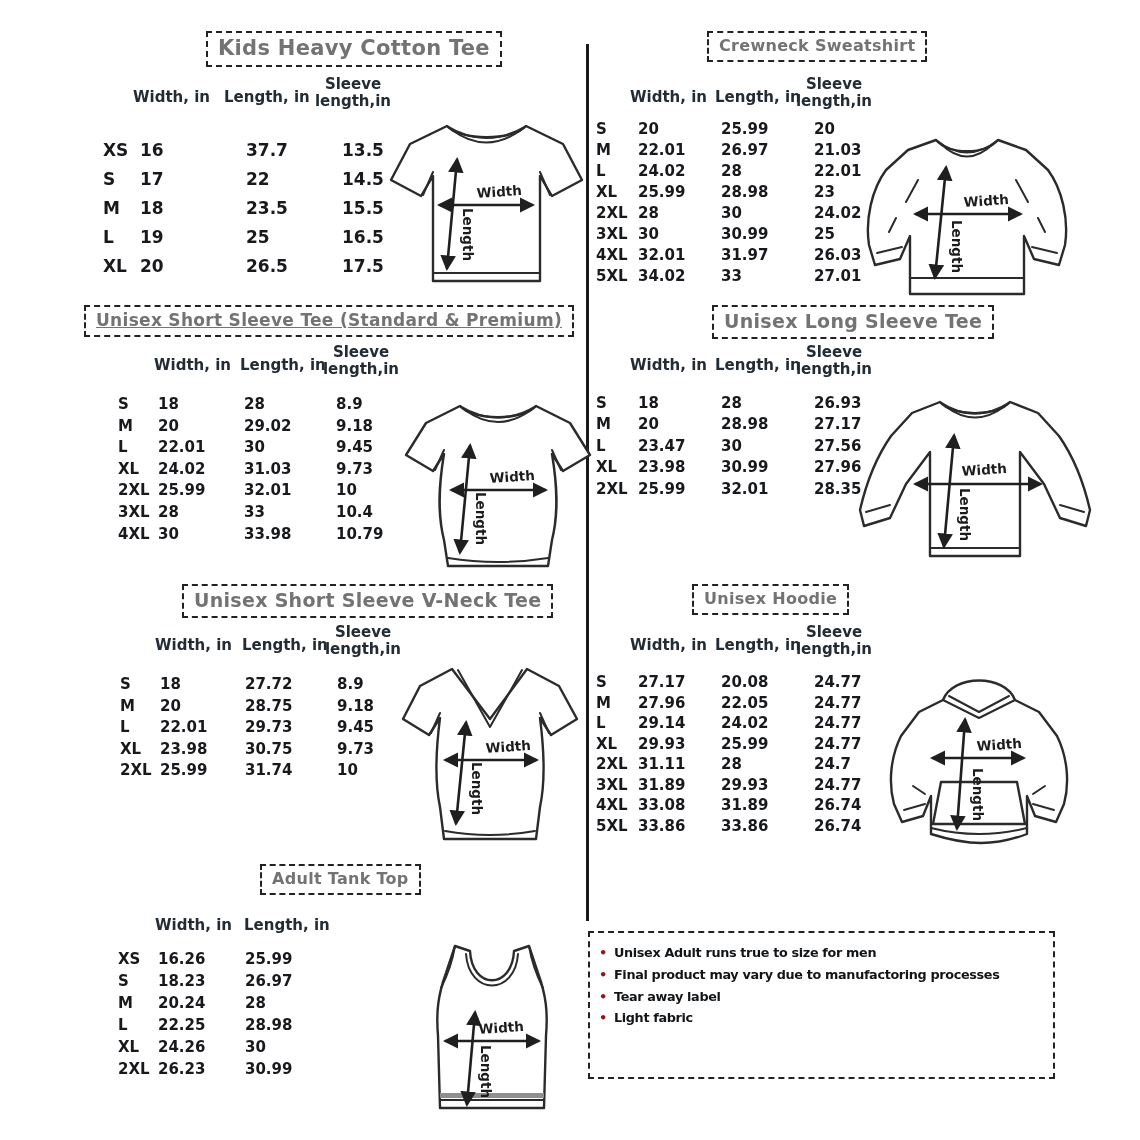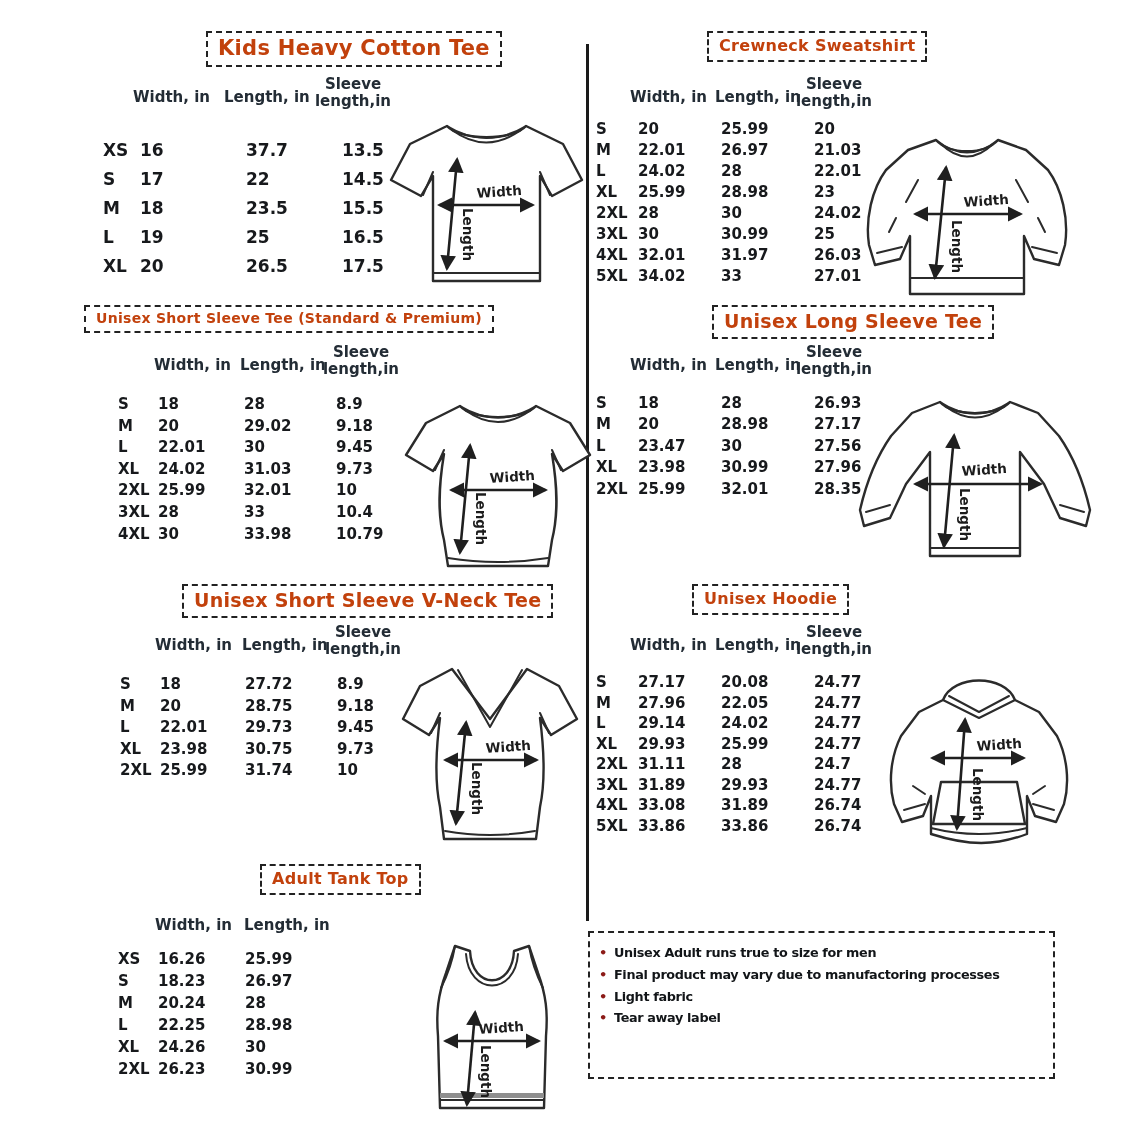--- a/index.html
+++ b/index.html
@@ -5,24 +5,24 @@
   html,body{margin:0;padding:0;}
   body{background:#e8e8e8;}
   #page{
     position:relative;width:1140px;height:1140px;background:#ffffff;
     font-family:"DejaVu Sans","Liberation Sans",sans-serif;
     color:#17191c;overflow:hidden;margin:0 auto;
   }
   .divider{position:absolute;left:586px;top:44px;width:3px;height:877px;background:#1a1a1a;}
   .tbox{
     position:absolute;border:2px dashed #222;padding:3px 10px 5px;
-    color:#c2410c;font-weight:bold;white-space:nowrap;letter-spacing:.3px;
+    color:#737373;font-weight:bold;white-space:nowrap;letter-spacing:.3px;
     background:#fff;
   }
-  .fs21{font-size:21px;} .fs20{font-size:16px;} .fs19{font-size:19px;} .fs17{font-size:14px;}
+  .fs21{font-size:21px;} .fs20{font-size:16px;} .fs19{font-size:19px;} .fs17{font-size:17px;text-decoration:underline;}
   .th{
     position:absolute;font-weight:bold;color:#232c35;font-size:15px;white-space:nowrap;
   }
   .th.two{width:82px;text-align:center;white-space:normal;line-height:17px;}
   .rows{position:absolute;display:grid;}
   .rows .cell{font-weight:bold;color:#17191c;white-space:nowrap;}
   .r-kids{left:103px;top:140px;grid-template-columns:37px 106px 96px 70px;grid-auto-rows:29px;font-size:17px;}
   .r-std{left:118px;top:395px;grid-template-columns:40px 86px 92px 70px;grid-auto-rows:21.6px;font-size:15px;}
   .r-vneck{left:120px;top:675px;grid-template-columns:40px 85px 92px 70px;grid-auto-rows:21.6px;font-size:15px;}
   .r-tank{left:118px;top:950px;grid-template-columns:40px 87px 92px;grid-auto-rows:22px;font-size:15px;}
@@ -401,17 +401,17 @@
       <line class="arr" x1="60" y1="90" x2="150" y2="90" marker-start="url(#a7)" marker-end="url(#a7)"></line>
       <line class="arr" x1="92" y1="52" x2="84" y2="160" marker-start="url(#a7)" marker-end="url(#a7)"></line>
       <text class="glabel" x="104" y="83" transform="rotate(-4 104 83)">Width</text>
       <text class="glabel" x="100" y="100" transform="rotate(90 100 100)">Length</text>
     </svg>
   </section>
 
   <div class="notes">
     <div class="note"><span class="bullet">•</span><span>Unisex Adult runs true to size for men</span></div>
     <div class="note"><span class="bullet">•</span><span>Final product may vary due to manufactoring processes</span></div>
+    <div class="note"><span class="bullet">•</span><span>Tear away label</span></div>
     <div class="note"><span class="bullet">•</span><span>Light fabric</span></div>
-    <div class="note"><span class="bullet">•</span><span>Tear away label</span></div>
   </div>
 
 </div>
 
 </body></html>

